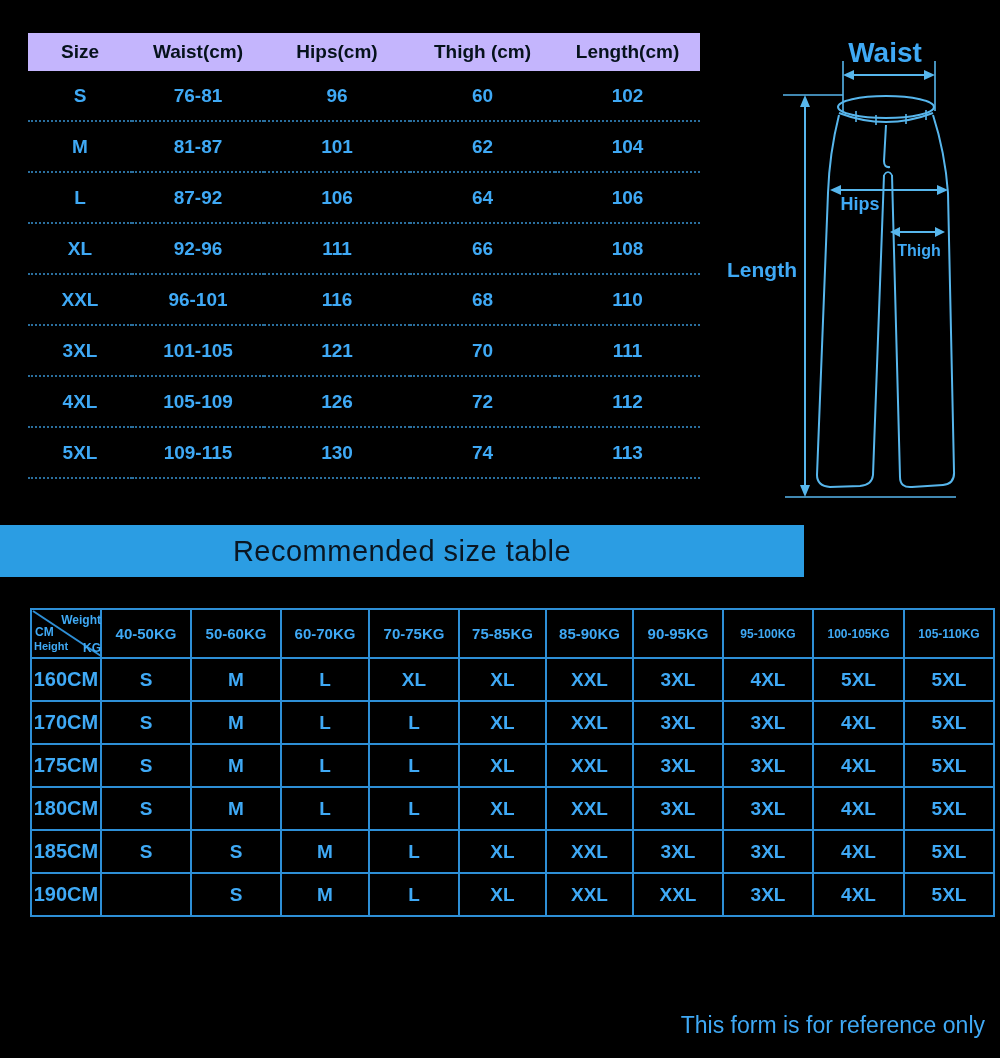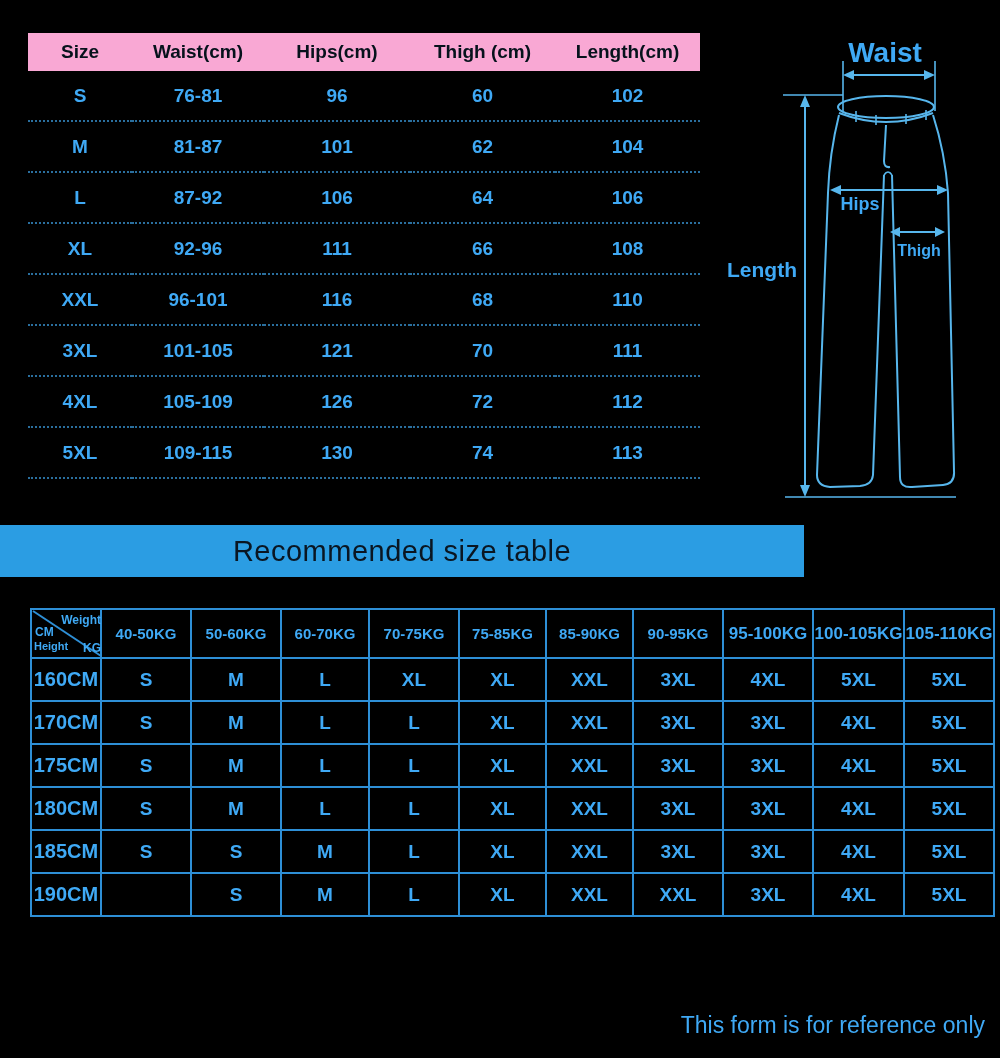--- a/index.html
+++ b/index.html
@@ -1,34 +1,34 @@
 <!DOCTYPE html>
 <html><head>
 <meta charset="utf-8">
 <style>
   html,body{margin:0;padding:0;background:#000;}
   #page{position:relative;width:1000px;height:1058px;background:#000;overflow:hidden;
         font-family:"Liberation Sans",sans-serif;}
 
   
   #size-table{position:absolute;left:28px;top:33px;width:672px;border-collapse:collapse;table-layout:fixed;}
-  #size-table th{background:#f9a8d4;color:#06121c;font-weight:bold;font-size:19px;height:36px;text-align:center;}
+  #size-table th{background:#c4b5fd;color:#06121c;font-weight:bold;font-size:19px;height:36px;text-align:center;}
   #size-table td{color:#3fa9f5;font-weight:bold;font-size:19px;height:47px;text-align:center;
                  border-bottom:2px dotted #2a6f9e;}
 
   
   #banner{position:absolute;left:0;top:525px;width:804px;height:52px;background:#2b9de3;
           display:flex;align-items:center;justify-content:center;color:#0a1622;
           font-size:29px;font-weight:normal;letter-spacing:.5px;}
 
   
   #rec-table{position:absolute;left:30px;top:608px;width:963px;border-collapse:collapse;table-layout:fixed;}
   #rec-table td,#rec-table th{border:2px solid #2e8fd6;color:#3fa9f5;font-weight:bold;text-align:center;padding:0;}
   #rec-table thead th{height:47px;font-size:15px;}
-  #rec-table thead th.narrow{font-size:17px;}
+  #rec-table thead th.narrow{font-size:12px;}
   #rec-table tbody th{font-size:20px;}
   #rec-table tbody td{font-size:19px;height:41px;}
   #corner{position:relative;width:72px;height:47px;}
   #corner svg{position:absolute;left:0;top:0;}
   #corner span{position:absolute;font-size:12px;font-weight:bold;color:#3fa9f5;line-height:1;}
   #corner .c-weight{right:3px;top:4px;}
   #corner .c-kg{right:3px;top:32px;}
   #corner .c-cm{left:3px;top:16px;}
   #corner .c-height{left:2px;top:31px;font-size:11px;}
 

